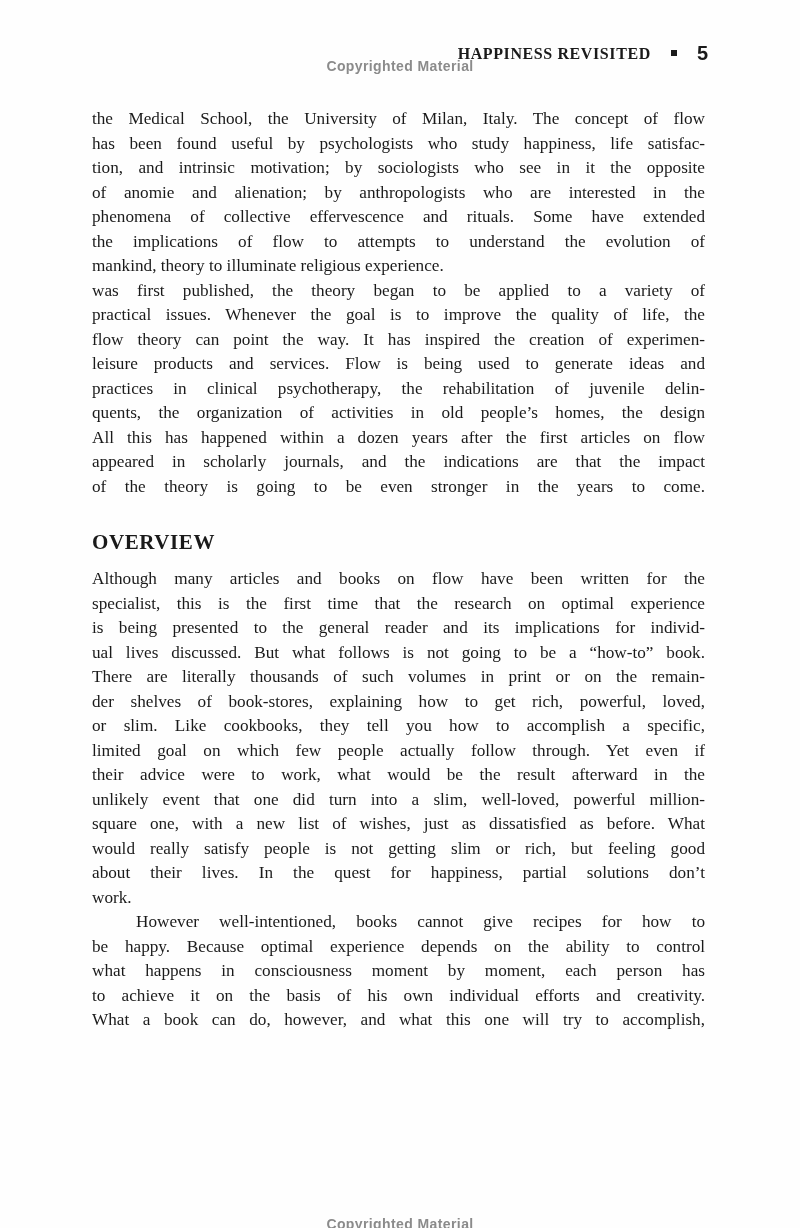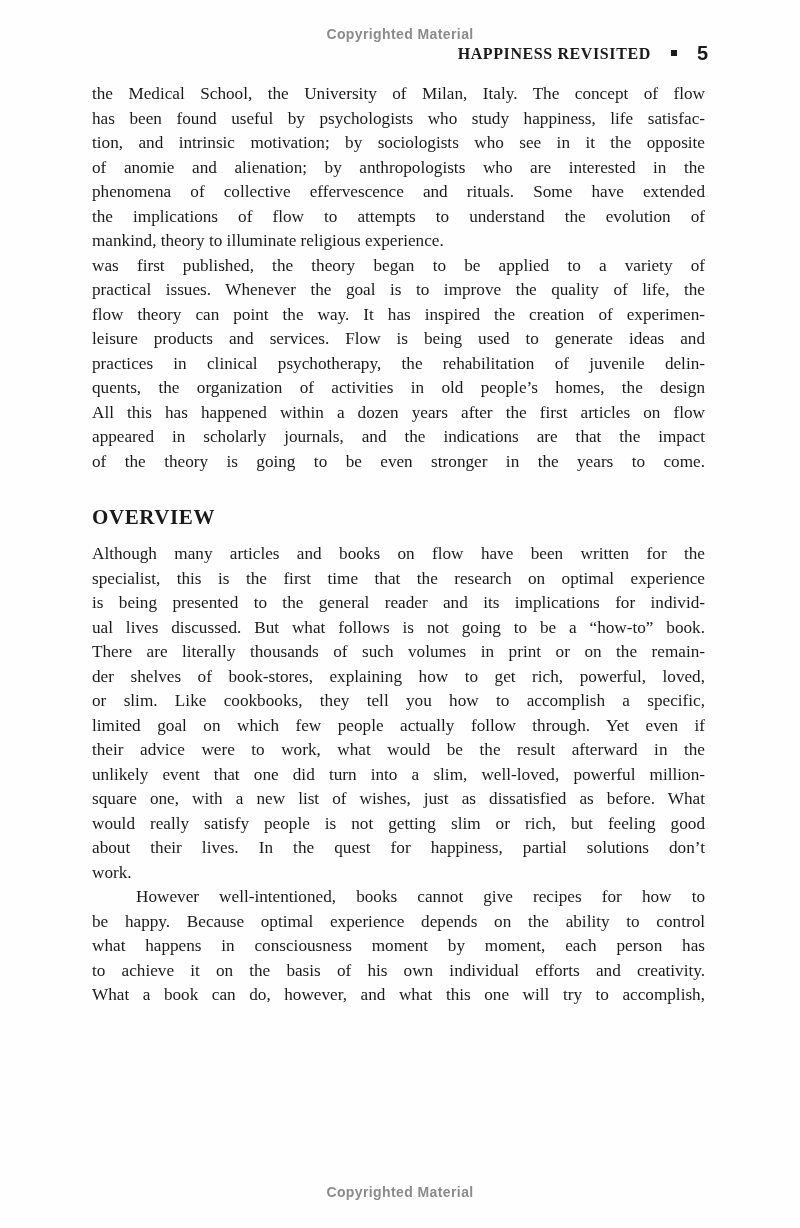--- a/index.html
+++ b/index.html
@@ -22,20 +22,21 @@
   .copyright-banner{
     position:absolute;
     left:0;
     width:100%;
     text-align:center;
     font-family:"Liberation Sans","DejaVu Sans",sans-serif;
     font-size:14px;
     font-weight:700;
     letter-spacing:0.4px;
     color:var(--muted);
+    margin-top:32px;
   }
   .copyright-banner.top{top:26px;}
   .copyright-banner.bottom{top:1184px;}
   .running-header{
     position:absolute;
     top:42px;
     left:92px;
     width:616px;
     text-align:right;
     white-space:nowrap;
@@ -55,21 +56,21 @@
     vertical-align:middle;
   }
   .page-number{
     font-family:"Liberation Sans","DejaVu Sans",sans-serif;
     font-weight:700;
     font-size:20px;
     vertical-align:middle;
   }
   .page-body{
     position:absolute;
-    top:82px;
+    top:107px;
     left:92px;
     width:613px;
   }
   .paragraph{margin:0;}
   .line{
     font-size:17.2px;
     line-height:24.5px;
     height:24.5px;
     overflow:hidden;
     text-align:justify;

